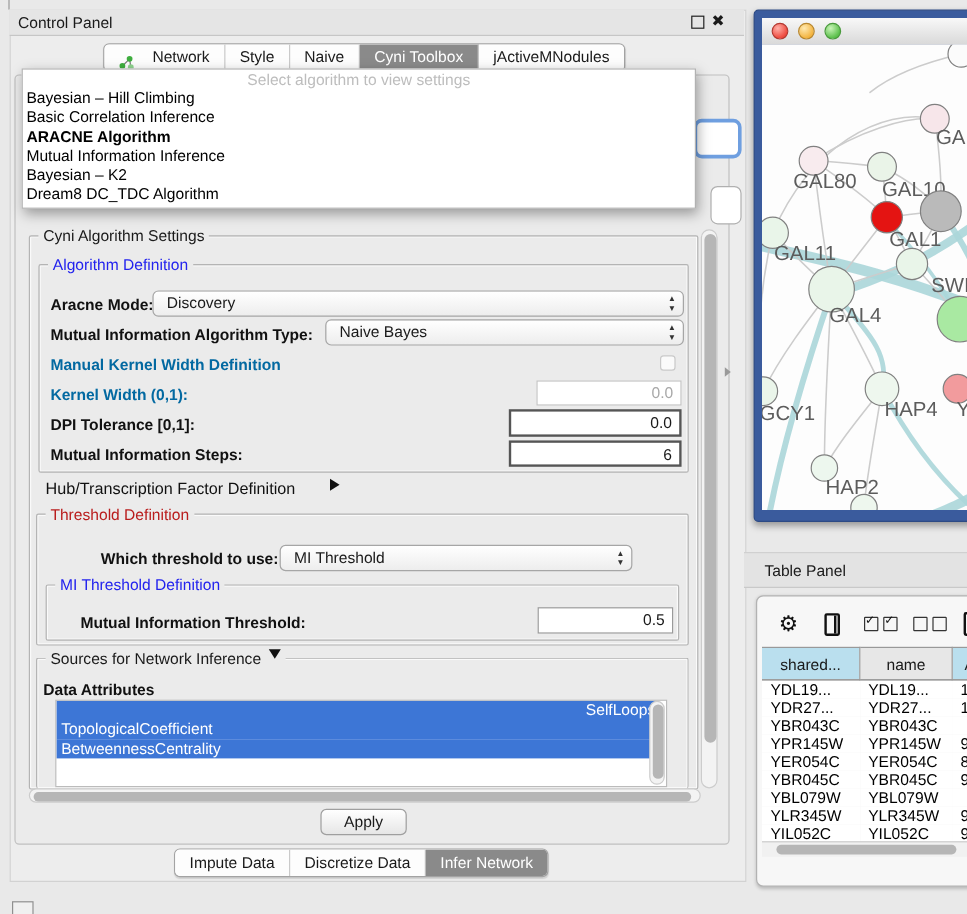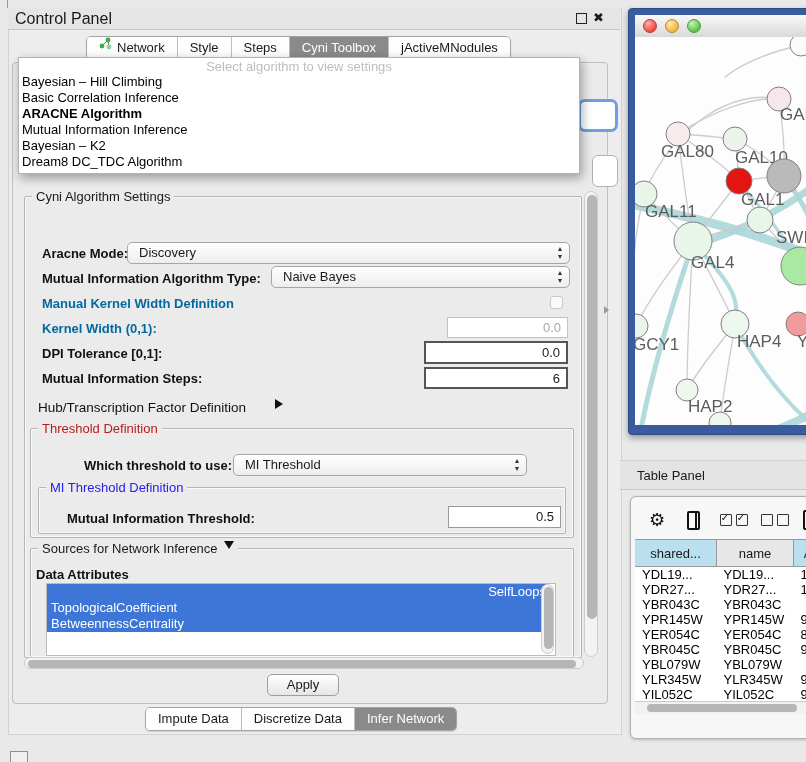--- a/index.html
+++ b/index.html
@@ -4,30 +4,30 @@
 <style>
   html,body{margin:0;padding:0;background:#e9e9e9;}
   #screen{position:relative;width:806px;height:762px;background:#e9e9e9;overflow:hidden;
           font-family:"Liberation Sans","DejaVu Sans",sans-serif;color:#1a1a1a;}
   .abs{position:absolute;}
 
   
   .panel-bg{left:8px;top:8px;width:612px;height:725px;background:#ededed;border:1px solid #d2d2d2;}
   .titlebar{left:8px;top:8px;width:612px;height:22px;background:#e5e5e5;border-bottom:1px solid #c6c6c6;
             display:flex;align-items:center;padding:0;box-sizing:border-box;}
-  .titlebar .t{font-size:16px;margin-left:7px;}
+  .titlebar .t{font-size:13px;margin-left:7px;}
   .tb-icons{position:absolute;right:8px;top:3px;display:flex;gap:6px;align-items:center;}
   .float-ic{width:9px;height:9px;border:1.5px solid #222;display:inline-block;}
   .close-ic{font-size:13px;font-weight:bold;line-height:14px;}
 
   
   .seg{display:inline-flex;height:22px;border:1px solid #a3a3a3;border-radius:5px;overflow:hidden;background:#fff;
        box-shadow:0 1px 1px rgba(0,0,0,.12);}
   .seg .t{padding:0 12px;line-height:22px;font-size:13px;border-right:1px solid #bdbdbd;white-space:nowrap;
-          display:flex;align-items:flex-start;gap:5px;background:#fdfdfd;}
+          display:flex;align-items:flex-end;gap:15px;background:#fdfdfd;}
   .seg .t:last-child{border-right:none;}
   .seg .t.sel{background:#8a8a8a;color:#fff;}
 
   
   .content-panel{left:12px;top:62px;width:594px;height:640px;background:#ebebeb;border:1px solid #c0c0c0;border-radius:4px;}
 
   
   .dd{left:18px;top:57px;width:560px;height:115px;background:#fff;border:1px solid #b2b2b2;
       box-shadow:2px 4px 10px rgba(0,0,0,.35);z-index:40;}
   .dd .prompt{font-size:13px;color:#bdbdbd;text-align:center;line-height:15px;margin-top:1px;}
@@ -136,21 +136,21 @@
             <circle cx="3" cy="9" r="2.4" fill="#3fae3f"></circle>
             <circle cx="9" cy="3" r="2.4" fill="#3fae3f"></circle>
             <circle cx="10" cy="10" r="2.4" fill="#8fd48f"></circle>
           </svg>
           <span>Network</span>
         </div>
         <div class="t">
           <span>Style</span>
         </div>
         <div class="t">
-          <span>Steps</span>
+          <span>Naive</span>
         </div>
         <div class="t sel">
           <span>Cyni Toolbox</span>
         </div>
         <div class="t">
           <span>jActiveMNodules</span>
         </div>
       </div>
   </div>
 
@@ -168,20 +168,23 @@
         <div class="it">Mutual Information Inference</div>
         <div class="it">Bayesian – K2</div>
         <div class="it">Dream8 DC_TDC Algorithm</div>
       </div>
   </div>
 
   <div class="abs gb" style="left:24px;top:196px;width:556px;height:460px;">
     <span class="gb-title">Cyni Algorithm Settings</span>
   </div>
 
+  <div class="abs gb" style="left:32px;top:220px;width:540px;height:172px;">
+    <span class="gb-title blue">Algorithm Definition</span>
+  </div>
   <div class="abs lbl" style="left:42px;top:246px;">Aracne Mode:</div>
   <div class="abs combo" style="left:127px;top:242px;width:443px;">
     <div class="txt">Discovery</div>
     <div class="arr">
         <span>▴</span>
         <span>▾</span>
       </div>
   </div>
   <div class="abs lbl" style="left:42px;top:271px;">Mutual Information Algorithm Type:</div>
   <div class="abs combo" style="left:271px;top:266px;width:299px;">

